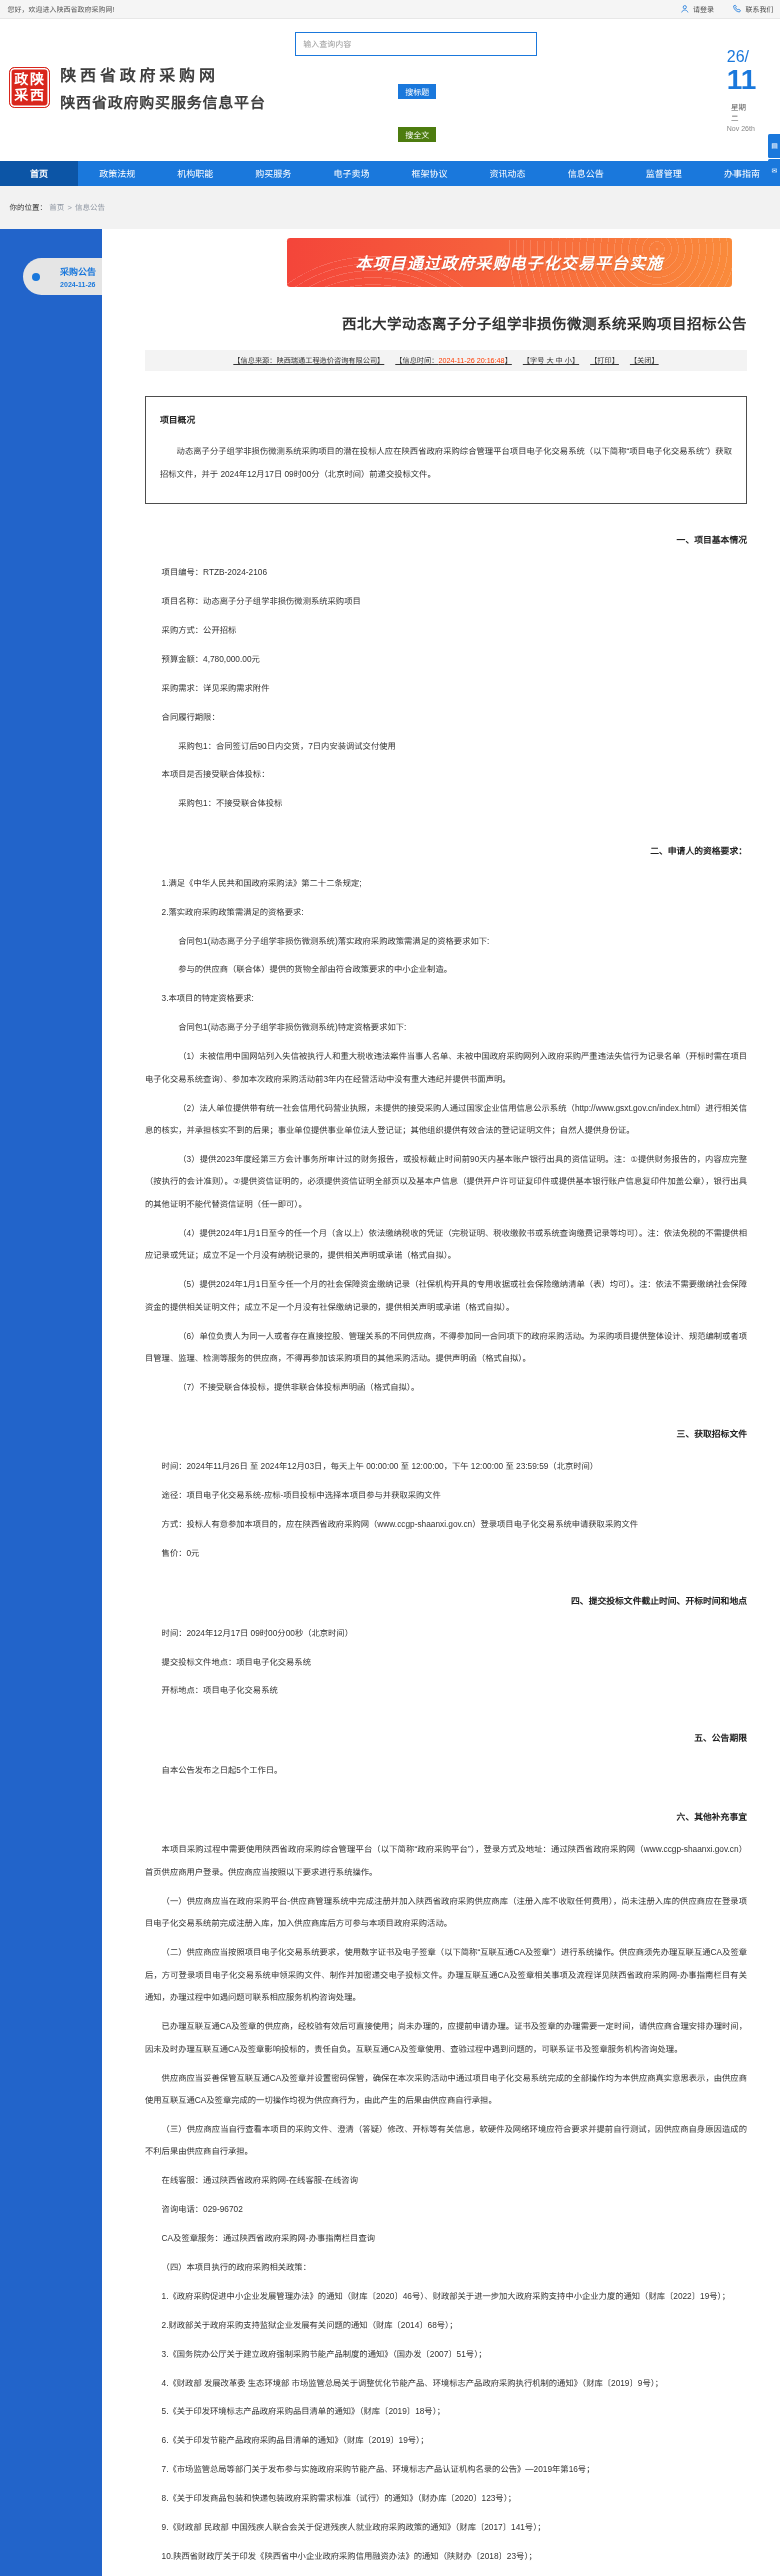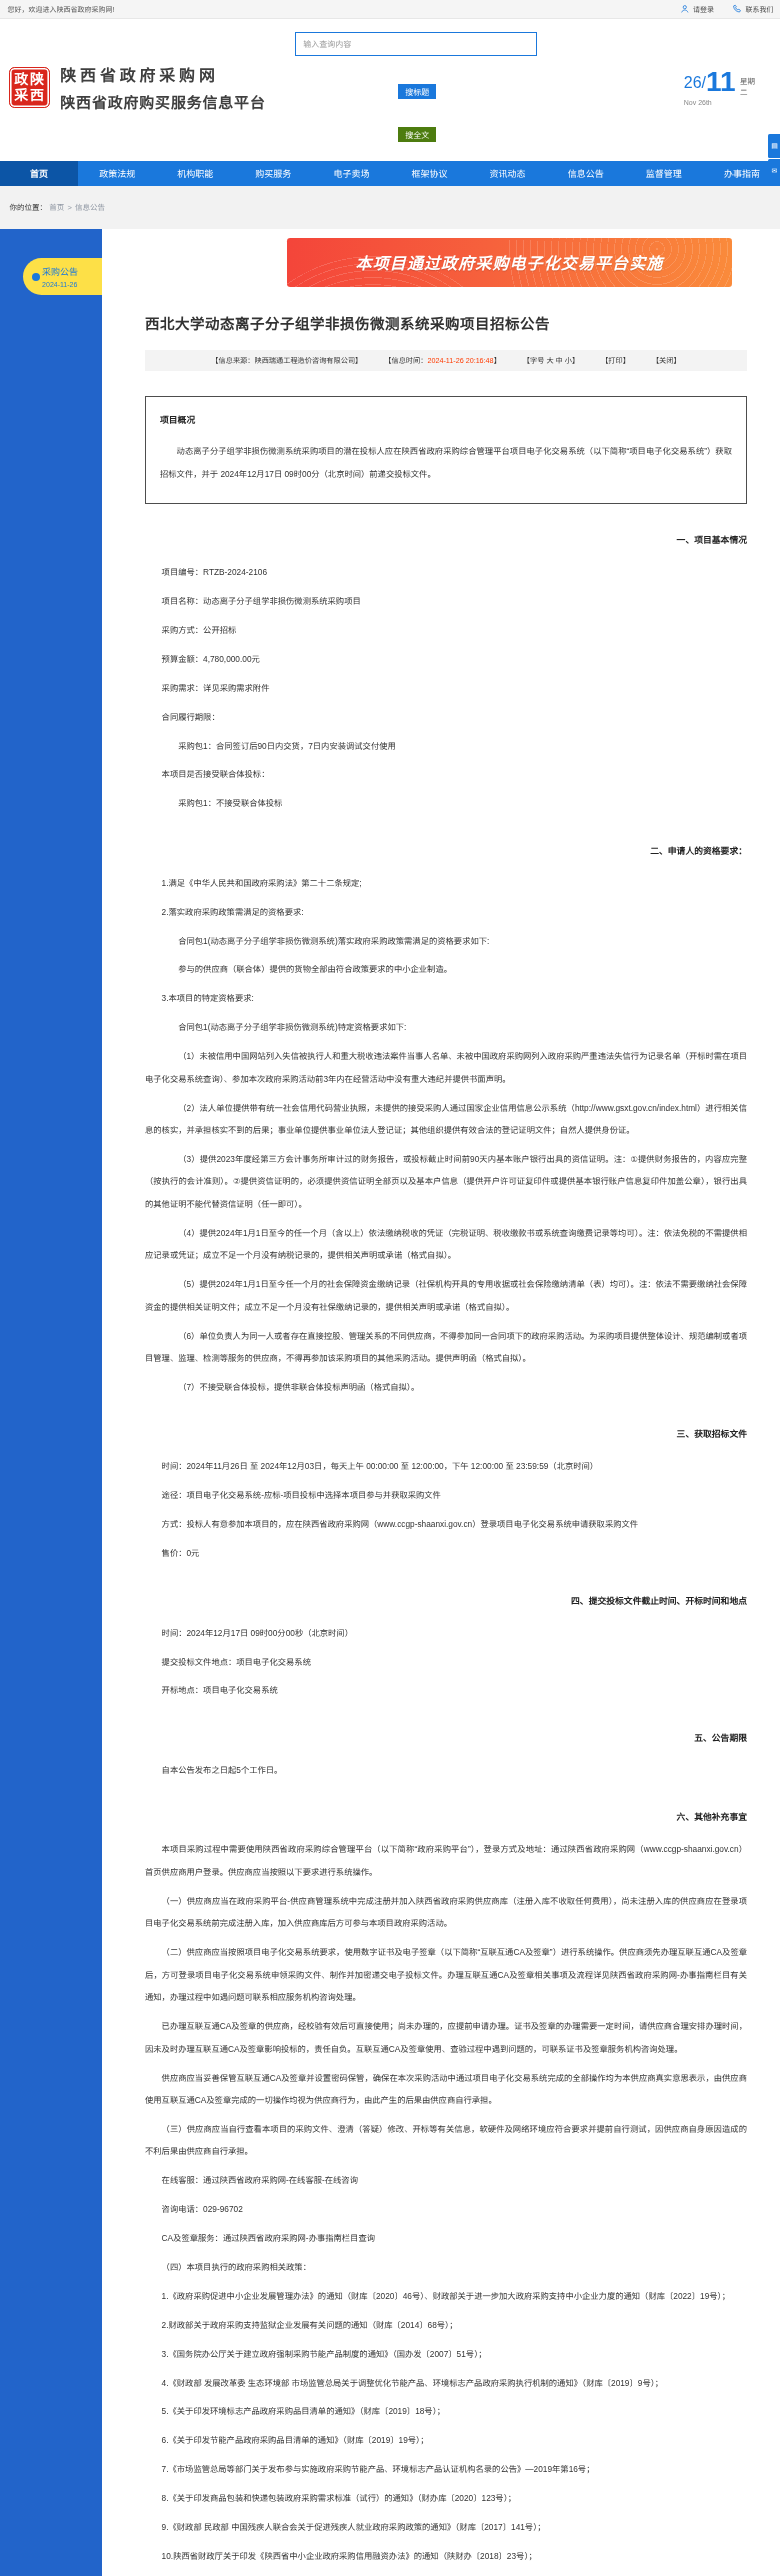--- a/index.html
+++ b/index.html
@@ -27,60 +27,60 @@
   .site-subtitle { font-size:15px; font-weight:bold; color:#3f3f3f; margin-top:4.3px; letter-spacing:0.8px; }
   .search-group { display:flex; align-items:center; margin-left:29px;flex-direction:column; }
   .search-input { width:242px; height:23.6px; border:1.1px solid #1a78dc; padding:0 7.5px;
     font-size:8px; color:#333; outline:none; }
   .search-input::placeholder { color:#999; }
   .search-btn { height:15px; padding:0 7px; margin-left:3.2px; border:none; color:#fff;
     font-size:8px; cursor:pointer;margin-top:28px; }
   .btn-title { background:#1a78dc; }
   .btn-full { background:#4d7c0f; }
   .date-block { margin-left:auto; padding-right:15px; }
-  .date-row { display:flex; align-items:flex-start; color:#1a78dc; }
+  .date-row { display:flex; align-items:flex-start; color:#1a78dc;flex-direction:column; }
   .d-small { font-size:16px; margin-top:6.4px; }
   .d-big { font-size:28px; font-weight:bold; line-height:1; }
   .d-week { width:2.2em; font-size:7.5px; color:#555; line-height:1.5; margin:7.5px 0 0 4.3px; }
   .d-en { font-size:7px; color:#888; margin-top:1.1px; }
   
   .nav { display:flex; height:25px; background:#1a78dc; margin-top:7.5px; }
   .nav-item { flex:1; display:flex; align-items:center; justify-content:center;
     color:#fff; font-size:9px; cursor:pointer; }
   .nav-item.active { background:#0c55a6; font-weight:bold; }
   
   .crumb-band { background:#f2f2f2; padding:15px 0 17px 9.6px; font-size:7.5px; }
   .crumb-label { color:#333; }
   .crumb-link { color:#8f97a3; cursor:pointer; text-decoration:none; }
   .crumb-sep { color:#8f97a3; margin:0 1.1px; }
   
   .content { display:flex; background:#fff; }
   .side-col { width:102px; background:#2264ca; flex:0 0 auto; }
-  .side-pill { margin-top:29px; margin-left:22.5px; background:#fde047;
+  .side-pill { margin-top:29px; margin-left:22.5px; background:#e5e5e5;
     border-radius:22.5px 0 0 22.5px; padding:7px 5.4px 7px 9.6px;
-    display:flex; align-items:center; gap:2px; cursor:pointer; }
+    display:flex; align-items:center; gap:20px; cursor:pointer;font-weight:bold; }
   .side-dot { width:8px; height:8px; border-radius:50%; background:#1a78dc; flex:0 0 auto; }
   .side-cat { color:#1a78dc; font-size:9px; }
   .side-date { color:#1a78dc; font-size:7px; margin-top:3.2px; }
   .main-col { flex:1; padding:8.6px 34px 63px 43px; min-width:0; }
   
   .banner { width:445px; height:49px; margin:0 0 0 auto; margin-right:15px; border-radius:3.2px;
     background:linear-gradient(95deg,#f4453a 0%,#f6613c 45%,#fa8b3b 100%);
     display:flex; align-items:center; justify-content:center; position:relative; overflow:hidden; }
   .banner::before, .banner::after { content:""; position:absolute; width:300px; height:300px;
     border-radius:50%; border:0; top:16px; left:-64px;
     background:repeating-radial-gradient(circle, rgba(255,255,255,.16) 0 0.8px, transparent 0.8px 7px); }
   .banner::after { left:auto; right:-75px; top:-139px; }
   .banner-text { position:relative; color:#fff; font-size:16px; font-weight:bold;
     font-style:italic; letter-spacing:1.1px; text-shadow:0 0.5px 1.1px rgba(0,0,0,.15); }
   
-  .art-title { text-align:left; font-size:14.5px; font-weight:bold; color:#333;
+  .art-title { text-align:right; font-size:14.5px; font-weight:bold; color:#333;
     margin:25px 0 17px; letter-spacing:0.5px; }
   .meta-bar { background:#f3f3f3; height:21.4px; display:flex; align-items:center;
-    justify-content:center; gap:22px; font-size:7.2px; color:#333; }
+    justify-content:center; gap:11px; font-size:7.2px; color:#333;text-decoration:underline; }
   .meta-time { color:#ff3b00; }
   .meta-click { cursor:pointer; }
   
   .overview-box { border:0.5px solid #4d4d4d; margin-top:25px; padding:16px 14px 18px; }
   .ov-title { font-size:8.8px; font-weight:bold; color:#222; }
   .ov-text { margin-top:14px; font-size:8.3px; line-height:22.5px; text-indent:2em; text-align:justify; }
   
   .sec-heading { font-size:8.8px; font-weight:bold; color:#222; margin:29px 0 15px;text-align:right; }
   .para { font-size:8.3px; line-height:22.5px; margin-bottom:6.4px; text-align:justify; color:#333; }
   .ind1 { text-indent:2em; }

